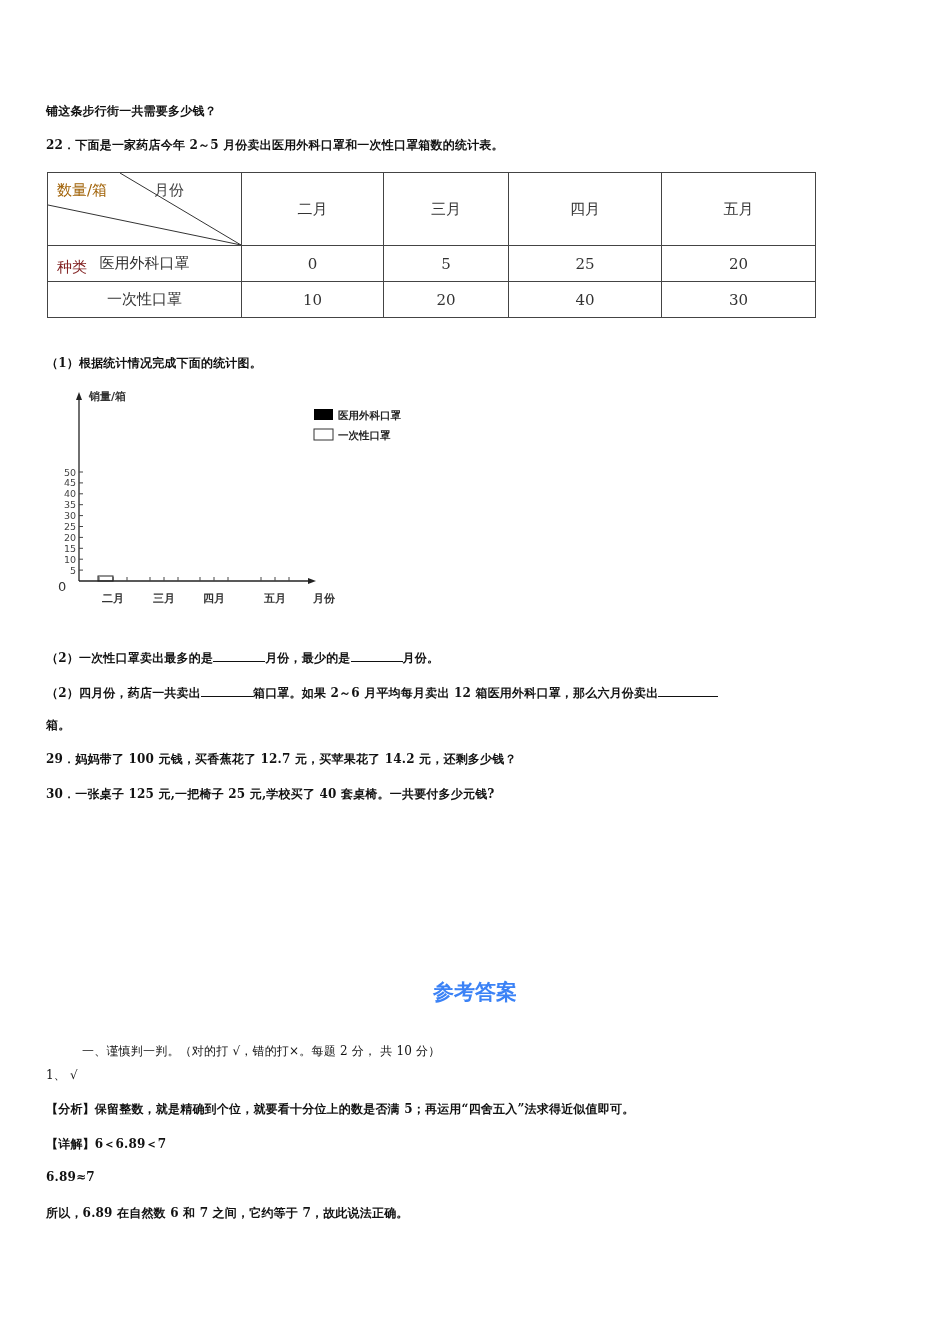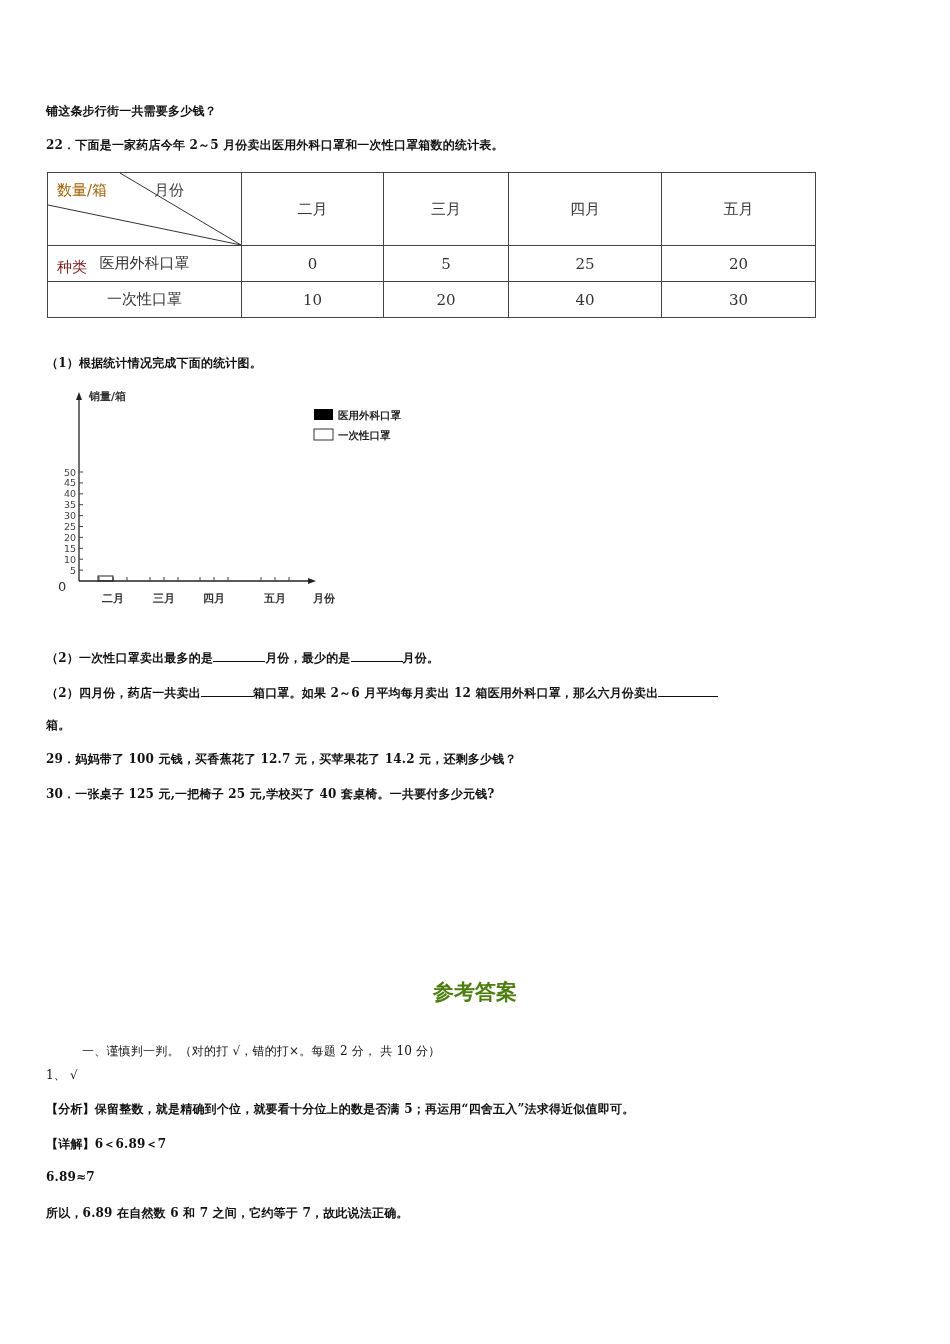--- a/index.html
+++ b/index.html
@@ -12,21 +12,21 @@
   table.stat td { border: 1px solid #444; text-align: center; padding: 0; }
   .diag { position: relative; width: 193px; height: 72px; }
   .diag svg { position: absolute; left: 0; top: 0; }
   .diag .tl { position: absolute; left: 9px; top: 8px; font-size: 15px; color: #a16207; text-align: center; }
   .diag .tr { position: absolute; left: 106px; top: 8px; font-size: 15px; color: #444; }
   .diag .bl { position: absolute; left: 9px; top: 44px; font-size: 15px; color: #7f1d1d; margin-top: 41px; }
   .chart { position: absolute; left: 55px; top: 380px; width: 400px; height: 235px; }
   .blank { display: inline-block; width: 52px; border-bottom: 1.5px solid #111; height: 14px; vertical-align: baseline; }
   .blank-long { width: 60px; }
   .title { position: absolute; left: 0; width: 950px; top: 978px; text-align: center;
-           font-family: "DejaVu Sans", "Liberation Sans", sans-serif; font-weight: bold; font-size: 21px; color: #4d7c0f; }
+           font-family: "DejaVu Sans", "Liberation Sans", sans-serif; font-weight: bold; font-size: 21px; color: #3b82f6; }
 </style>
 </head>
 <body>
 
 <div class="line" style="top:103px;">铺这条步行街一共需要多少钱？</div>
 <div class="line" style="top:137px;">22．下面是一家药店今年 2～5 月份卖出医用外科口罩和一次性口罩箱数的统计表。</div>
 
 <table class="stat">
   <tbody>
       <tr style="height:72px;">

